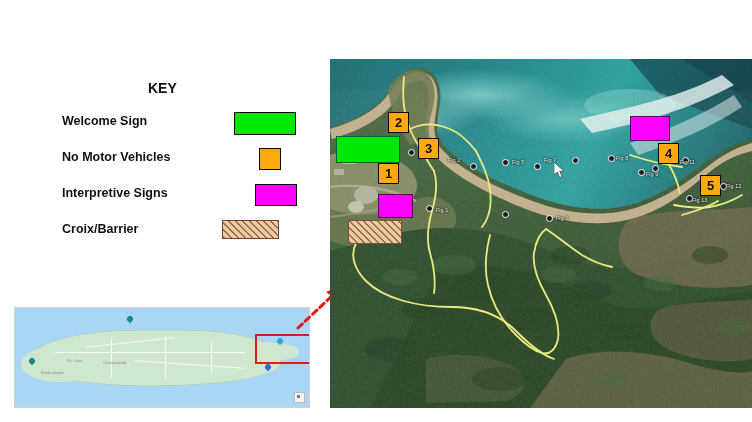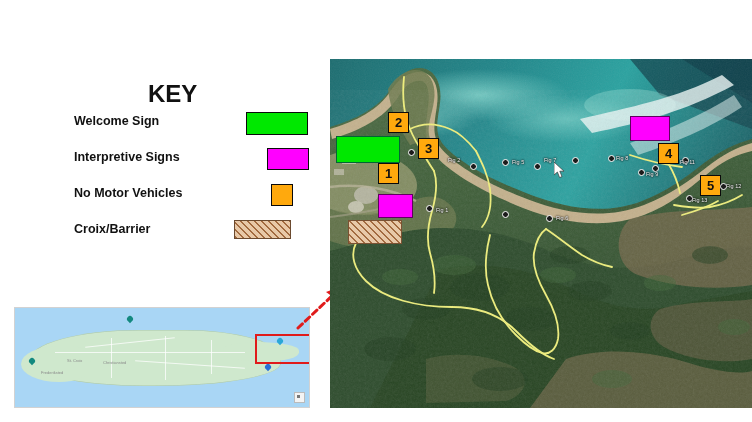--- a/index.html
+++ b/index.html
@@ -10,24 +10,24 @@
   #stage{position:absolute;left:0;top:0;width:752px;height:422px;background:#fff;}
 
   
   .title{
     position:absolute;left:0;top:14px;width:752px;text-align:center;
     font-size:20px;font-weight:bold;color:#0d0d0d;letter-spacing:.2px;
   }
 
   
   .key-title{
-    position:absolute;left:148px;top:80px;font-size:24px;font-weight:bold;color:#111;
+    position:absolute;left:148px;top:80px;font-size:14px;font-weight:bold;color:#111;
   }
   .legend{position:absolute;left:62px;top:110px;width:250px;}
-  .legend-row{position:relative;height:36px;margin-left:12px;}
+  .legend-row{position:relative;height:36px;}
   .legend-label{
     position:absolute;left:0;top:4px;font-size:12.5px;font-weight:bold;color:#111;
     white-space:nowrap;
   }
   .sw{position:absolute;top:0;}
   .sw-green{left:172px;top:2px;width:60px;height:21px;background:#00e800;border:1px solid #0a0a0a;}
   .sw-magenta{left:193px;top:2px;width:40px;height:20px;background:#ff00ff;border:1px solid #0a0a0a;}
   .sw-orange{left:197px;top:2px;width:20px;height:20px;background:#ffa90d;border:1px solid #0a0a0a;}
   .sw-hatch{
     left:160px;top:2px;width:55px;height:17px;border:1px solid #6b4a2f;
@@ -136,26 +136,26 @@
 
 
   <div class="key-title">KEY</div>
 
   <div class="legend">
     <div class="legend-row">
       <span class="legend-label">Welcome Sign</span>
       <span class="sw sw-green"></span>
     </div>
     <div class="legend-row">
+      <span class="legend-label">No Motor Vehicles</span>
+      <span class="sw sw-orange"></span>
+    </div>
+    <div class="legend-row">
       <span class="legend-label">Interpretive Signs</span>
       <span class="sw sw-magenta"></span>
-    </div>
-    <div class="legend-row">
-      <span class="legend-label">No Motor Vehicles</span>
-      <span class="sw sw-orange"></span>
     </div>
     <div class="legend-row">
       <span class="legend-label">Croix/Barrier</span>
       <span class="sw sw-hatch"></span>
     </div>
   </div>
 
   <div class="inset">
     <div class="inset-sea"></div>
     <div class="island"></div>

